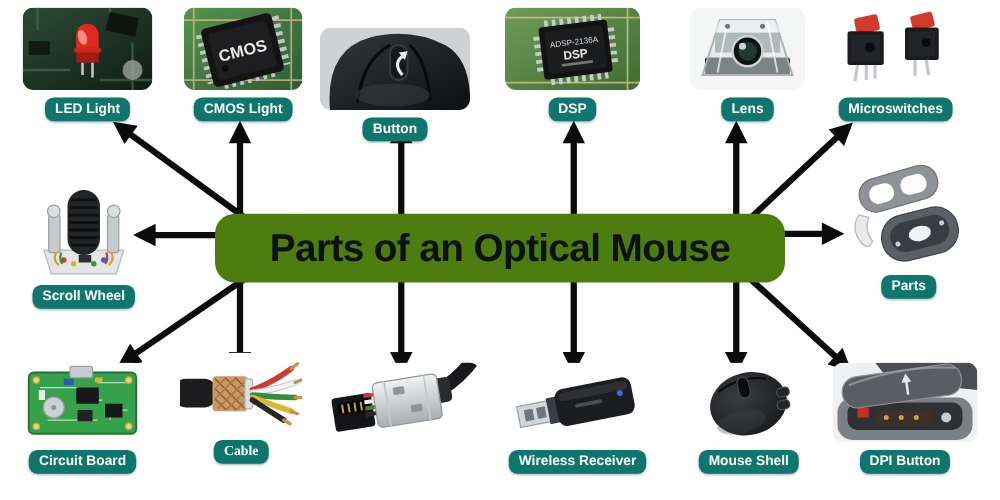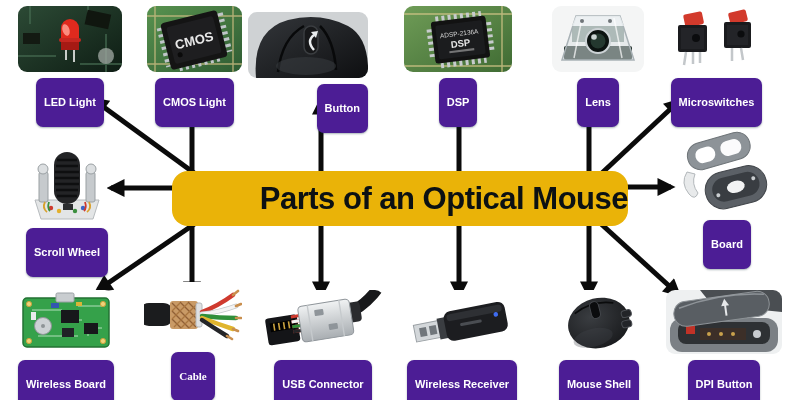--- a/index.html
+++ b/index.html
@@ -2,32 +2,32 @@
 <html><head>
 <meta charset="utf-8">
 <style>
   html,body{margin:0;padding:0;background:#fff;}
   .canvas{position:relative;width:800px;height:400px;background:#ffffff;overflow:hidden;
           font-family:"Liberation Sans","DejaVu Sans",sans-serif;}
   
   .arrows{position:absolute;left:0;top:0;width:800px;height:400px;z-index:1;}
   
   .title-box{position:absolute;left:172px;top:171px;width:456px;height:55px;z-index:2;
-             background:#eab308;border-radius:16px;display:flex;align-items:center;justify-content:flex-end;}
+             background:#4d7c0f;border-radius:16px;display:flex;align-items:center;justify-content:center;}
   .title-box span{font-size:31px;font-weight:700;letter-spacing:-0.5px;color:#0c1113;white-space:nowrap;}
   
   .tile{position:absolute;z-index:3;display:flex;flex-direction:column;align-items:center;gap:6px;}
   .photo{border-radius:9px;overflow:hidden;display:block;}
   .photo svg{display:block;}
-  .pill{background:#4c1d95;color:#ffffff;font-size:11px;font-weight:700;line-height:1;
-        padding:19px 8px;border-radius:7px;white-space:nowrap;box-shadow:0 1px 2px rgba(5,40,50,.35);}
+  .pill{background:#0f766e;color:#ffffff;font-size:11px;font-weight:700;line-height:1;
+        padding:4px 8px;border-radius:7px;white-space:nowrap;box-shadow:0 1px 2px rgba(5,40,50,.35);}
   
   .t-led{left:18px;top:6px;width:104px;}
   .t-cmos{left:147px;top:6px;width:95px;}
-  .t-button{left:264px;top:12px;width:104px;align-items:flex-end;}
+  .t-button{left:264px;top:22px;width:104px;}
   .t-dsp{left:404px;top:6px;width:108px;}
   .t-lens{left:552px;top:6px;width:92px;}
   .t-micro{left:670px;top:6px;width:93px;}
   .t-scroll{left:27px;top:144px;width:80px;}
   .t-body{left:677px;top:130px;width:100px;}
   .t-circuit{left:18px;top:290px;width:96px;}
   .t-cable{left:144px;top:282px;width:98px;font-family:Liberation Serif, serif;}
   .t-usb{left:262px;top:290px;width:122px;}
   .t-wireless{left:408px;top:290px;width:108px;justify-content:space-between;}
   .t-shell{left:550px;top:290px;width:98px;justify-content:center;}
@@ -241,21 +241,21 @@
         </g>
         <g transform="rotate(-14 62 57)">
           <rect x="28" y="38" width="62" height="37" rx="18" fill="#5b6066" stroke="#41454a"></rect>
           <rect x="35" y="44" width="48" height="24" rx="12" fill="#393d42"></rect>
           <ellipse cx="59" cy="56" rx="9" ry="6" fill="#f2f3f4"></ellipse>
           <circle cx="40" cy="60" r="2" fill="#c9cdd0"></circle>
             <circle cx="78" cy="52" r="2" fill="#c9cdd0"></circle>
         </g>
       </svg>
     </span>
-    <span class="pill">Board</span>
+    <span class="pill">Parts</span>
   </div>
 
   <div class="tile t-circuit">
     <span class="photo">
       <svg width="96" height="64" viewBox="0 0 96 64">
         <rect width="96" height="64" fill="#ffffff"></rect>
         <rect x="5" y="8" width="86" height="49" rx="4" fill="#35a14a" stroke="#237233" stroke-width="1.5"></rect>
         <path d="M14 20 h30 v10 h20 M60 16 h24 M20 46 h40 M70 46 v-8 h14" stroke="#bfe6c8" stroke-width="1" fill="none" opacity=".9"></path>
         <circle cx="11" cy="14" r="2.6" fill="#efd27a" stroke="#caa33c"></circle>
           <circle cx="85" cy="14" r="2.6" fill="#efd27a" stroke="#caa33c"></circle>
@@ -265,21 +265,21 @@
         <circle cx="25" cy="36" r="8.5" fill="#cdd1d4" stroke="#8e9497"></circle>
           <circle cx="25" cy="36" r="2" fill="#8e9497"></circle>
         <rect x="43" y="20" width="18" height="13" fill="#17181b"></rect>
         <rect x="66" y="33" width="14" height="11" fill="#17181b"></rect>
         <rect x="44" y="38" width="12" height="9" fill="#202226"></rect>
         <rect x="33" y="13" width="8" height="5" fill="#3456b0"></rect>
         <rect x="58" y="12" width="6" height="4" fill="#d9b437"></rect>
         <rect x="13" y="22" width="5" height="8" fill="#e8eaec"></rect>
       </svg>
     </span>
-    <span class="pill">Wireless Board</span>
+    <span class="pill">Circuit Board</span>
   </div>
 
   <div class="tile t-cable">
     <span class="photo">
       <svg width="98" height="64" viewBox="0 0 98 64">
         <rect width="98" height="64" fill="#ffffff"></rect>
         <rect x="-6" y="21" width="36" height="23" rx="11" fill="#1b1c1e"></rect>
         <rect x="26" y="19" width="28" height="28" rx="3" fill="#c99a66"></rect>
         <path d="M28 21 l24 24 M28 29 l17 17 M28 37 l9 9 M36 20 l18 18 M44 20 l10 10" stroke="#8f5f36" stroke-width="1.3"></path>
         <path d="M52 23 l-22 22 M52 31 l-15 15 M52 39 l-7 7 M44 21 l-16 16 M36 21 l-8 8" stroke="#a9753f" stroke-width="1.3"></path>
@@ -316,21 +316,20 @@
           <path d="M30 27 h12" stroke="#f2f2f2" stroke-width="3"></path>
           <path d="M30 32 h12" stroke="#2f8f3a" stroke-width="3"></path>
           <path d="M30 37 h12" stroke="#242528" stroke-width="3"></path>
           <rect x="38" y="13" width="52" height="36" rx="4" fill="url(#gUs)" stroke="#8f959a"></rect>
           <path d="M48 13 v36 M80 13 v36" stroke="#c6cacd" stroke-width="1.4"></path>
           <rect x="54" y="19" width="9" height="6" rx="1" fill="#8f959a"></rect>
           <rect x="66" y="35" width="9" height="6" rx="1" fill="#8f959a"></rect>
         </g>
       </svg>
     </span>
-    <span class="pill">USB Connector</span>
   </div>
 
   <div class="tile t-wireless">
     <span class="photo">
       <svg width="108" height="64" viewBox="0 0 108 64">
         <rect width="108" height="64" fill="#ffffff"></rect>
         <g transform="rotate(-11 54 34)">
           <rect x="6" y="26" width="26" height="17" fill="#d3d7da" stroke="#9aa0a4"></rect>
           <rect x="11" y="30" width="7" height="9" fill="#70767b"></rect>
           <rect x="21" y="30" width="7" height="9" fill="#70767b"></rect>

